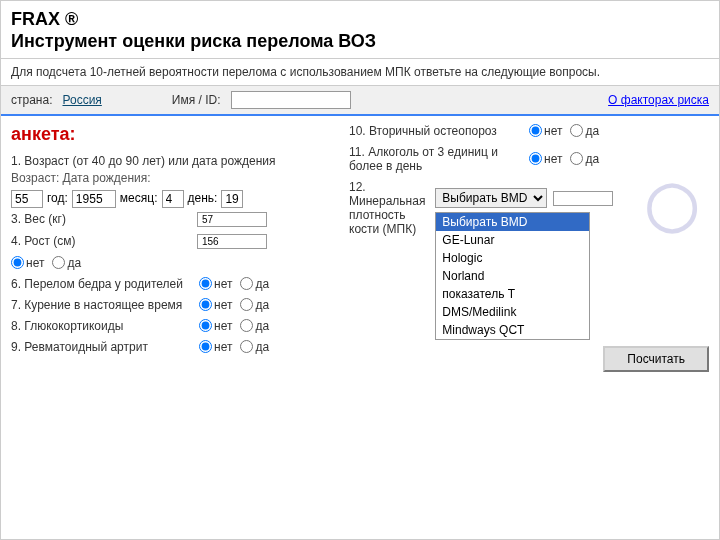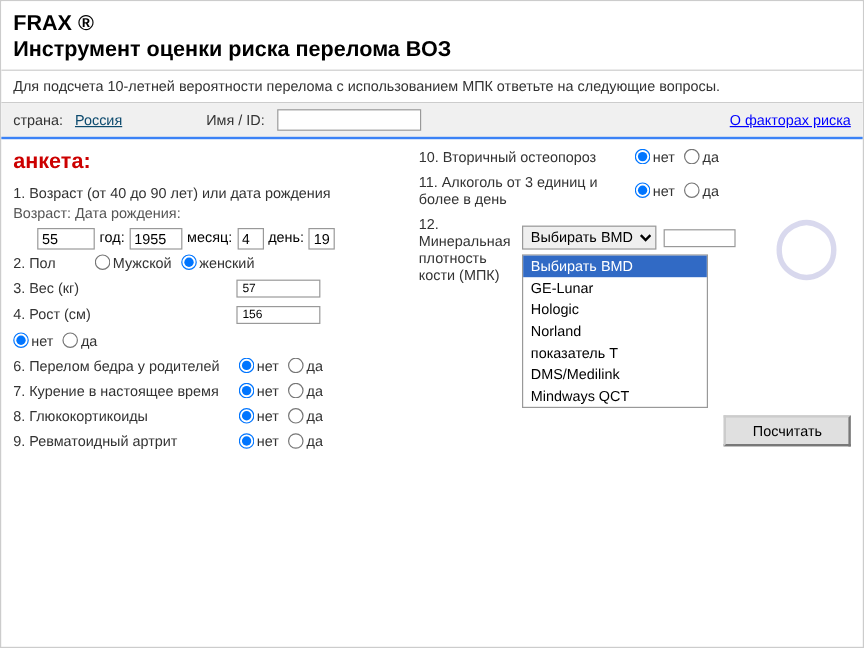--- a/index.html
+++ b/index.html
@@ -90,21 +90,21 @@
       display: flex;
       align-items: center;
       gap: 4px;
       font-size: 12px;
     }
     .age-inputs input[type="text"] {
       border: 1px solid #999;
       padding: 1px 3px;
       font-size: 12px;
     }
-    .age-box { width: 48px; margin-left: 20px; }
+    .age-box { width: 32px; }
     .year-box { width: 44px; }
     .month-box { width: 22px; }
     .day-box { width: 22px; }
     .radio-row {
       display: flex;
       align-items: center;
       gap: 8px;
       font-size: 12px;
       margin-bottom: 7px;
     }
@@ -253,31 +253,20 @@
         <input type="text" class="age-box" value="55" style="">
         <span>год:</span>
         <input type="text" class="year-box" value="1955" style="">
         <span>месяц:</span>
         <input type="text" class="month-box" value="4" style="">
         <span>день:</span>
         <input type="text" class="day-box" value="19" style="">
       </div>
     </div>
 
-    <div class="gender-row">
-      <span class="q-label">2. Пол</span>
-      <label class="radio-option">
-        <input type="radio" name="gender" value="male" style="">
-        <span>Мужской</span>
-      </label>
-      <label class="radio-option">
-        <input type="radio" name="gender" value="female" checked="" style="">
-        <span>женский</span>
-      </label>
-    </div>
 
     <div class="weight-row">
       <span class="q-label">3. Вес (кг)</span>
       <input type="text" class="weight-input" value="57" style="">
     </div>
 
     <div class="height-row">
       <span class="q-label">4. Рост (см)</span>
       <input type="text" class="height-input" value="156" style="">
     </div>

